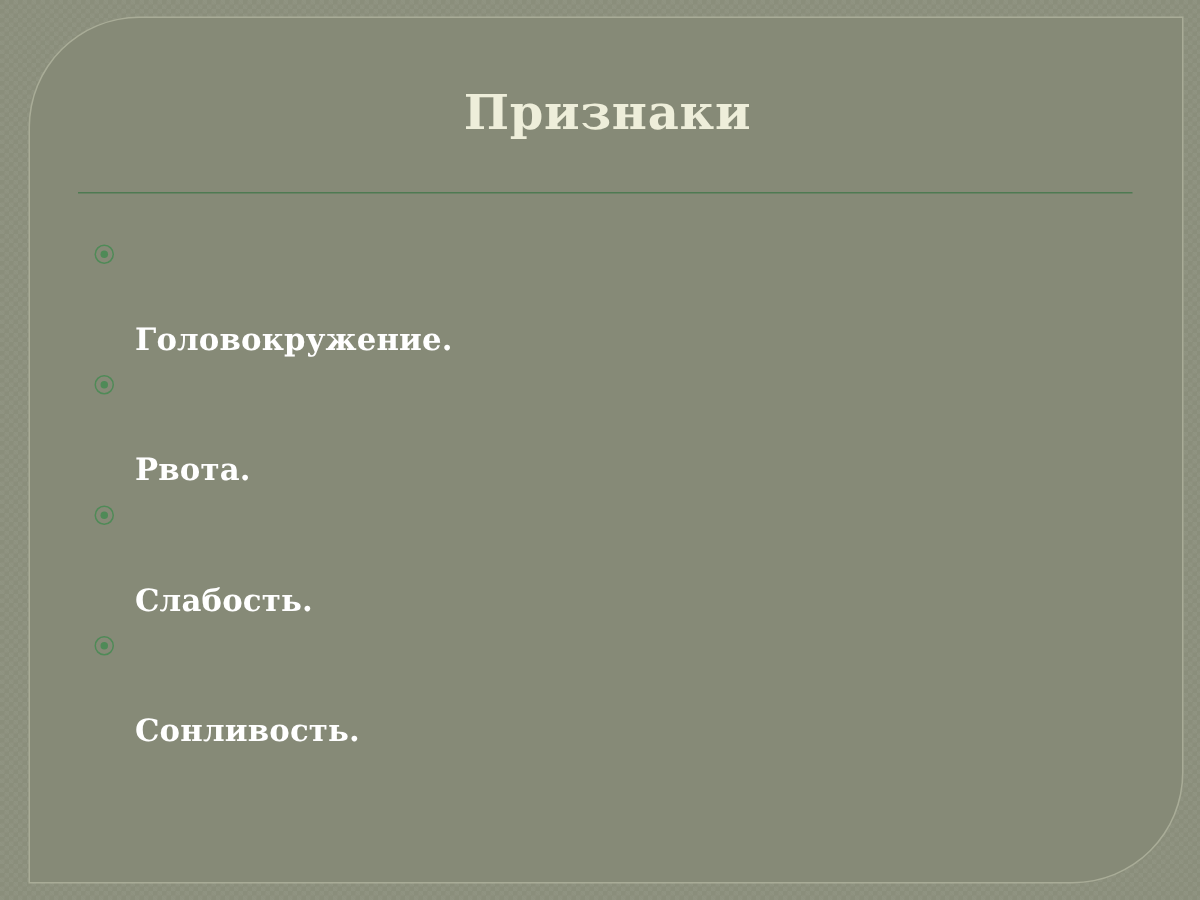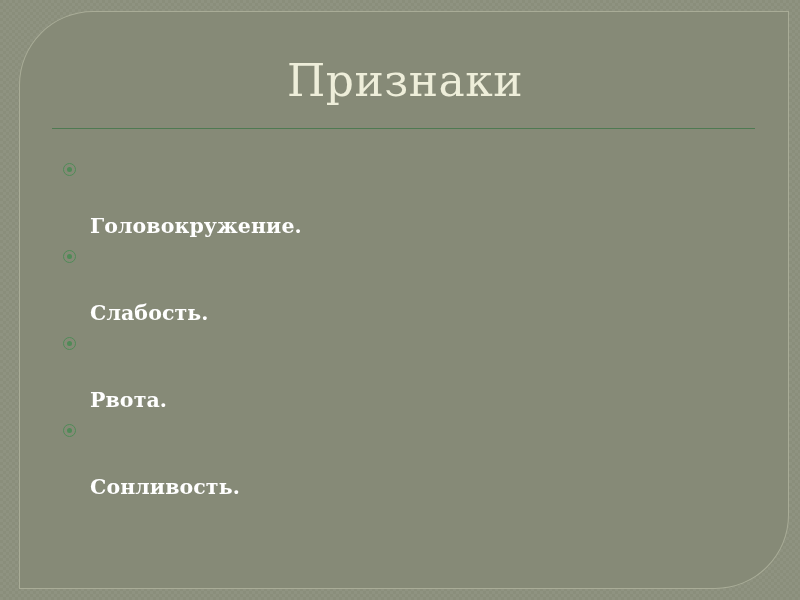--- a/index.html
+++ b/index.html
@@ -46,22 +46,22 @@
   
   .title-area {
     position: absolute;
     left: 0;
     top: 47px;
     width: 770px;
     text-align: center;
   }
   .slide-title {
     font-family: "DejaVu Serif", serif;
-    font-size: 44px;
-    font-weight: 400;
+    font-size: 32px;
+    font-weight: 700;
     line-height: 1.0;
     color: #eeeeda;
     letter-spacing: 0.5px;
     margin: 0;
     white-space: nowrap;
   }
 
   
   .title-rule {
     position: absolute;
@@ -135,26 +135,26 @@
     <ul class="bullet-list">
 
       <li class="bullet-item">
         <span class="bullet-marker"></span>
         <span>Головокружение.</span>
       </li>
 
 
       <li class="bullet-item">
         <span class="bullet-marker"></span>
-        <span>Слабость.</span>
+        <span>Рвота.</span>
       </li>
 
       <li class="bullet-item">
         <span class="bullet-marker"></span>
-        <span>Рвота.</span>
+        <span>Слабость.</span>
       </li>
 
       <li class="bullet-item">
         <span class="bullet-marker"></span>
         <span>Сонливость.</span>
       </li>
 
     </ul>
 
   </div>

